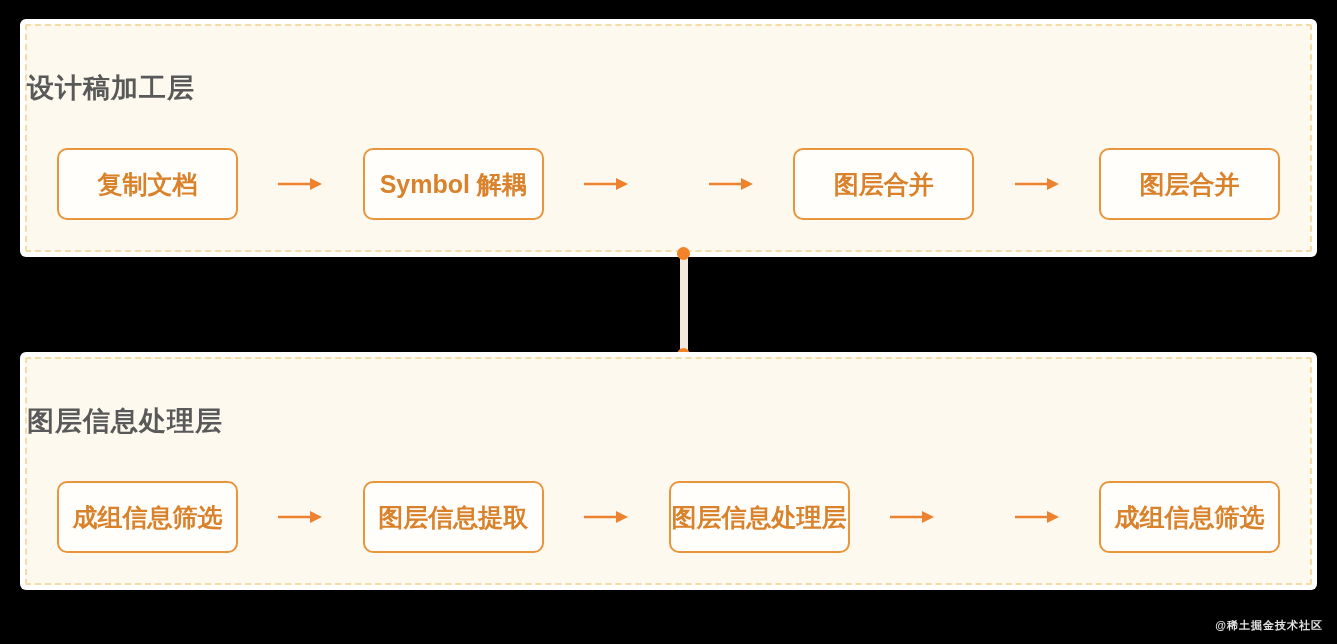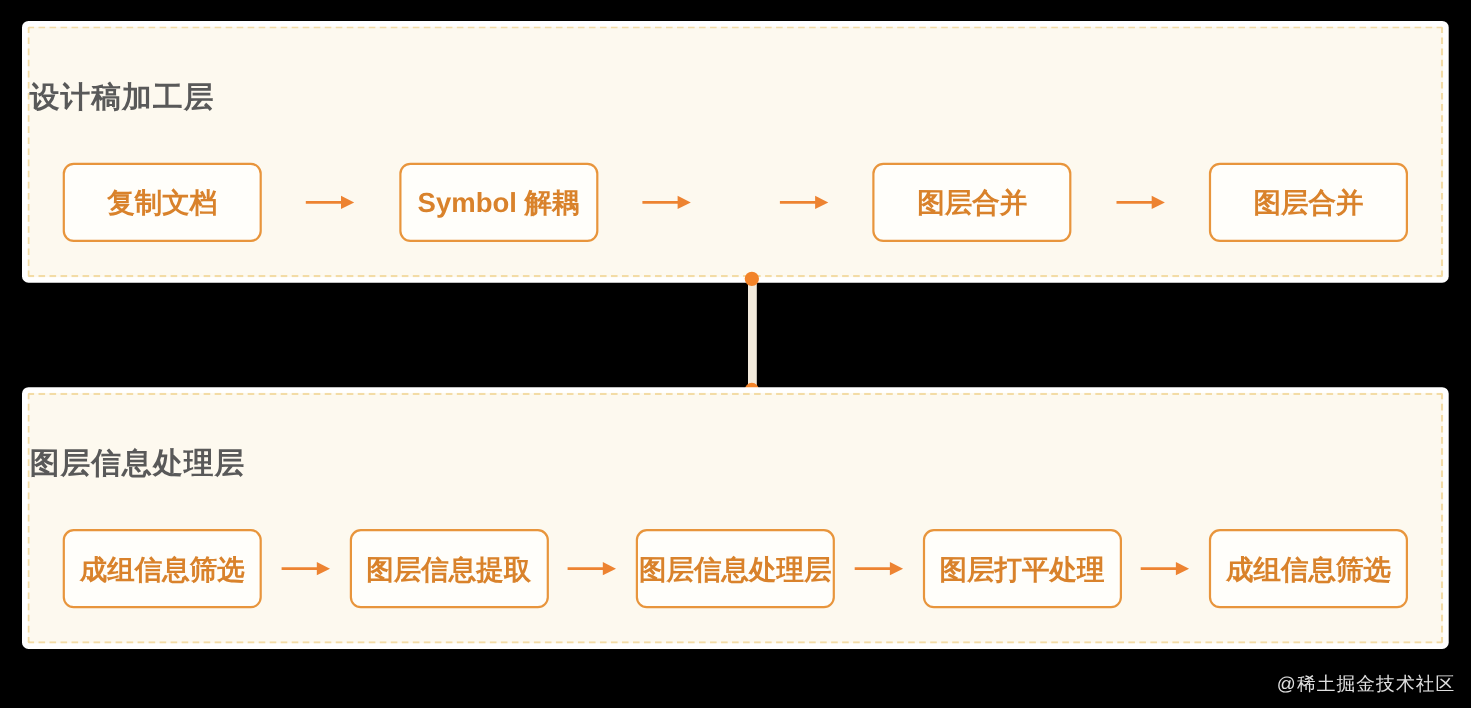--- a/index.html
+++ b/index.html
@@ -85,22 +85,22 @@
     height:13px;
     border-radius:50%;
     background:var(--connector-dot);
   }
   .connector-dot.top{left:677px;top:247px;}
   .connector-dot.bottom{left:677px;top:348px;}
   .watermark{
     position:absolute;
     right:14px;
     bottom:11px;
-    font-size:17px;
-    font-weight:normal;
+    font-size:11px;
+    font-weight:bold;
     color:var(--watermark-text);
     text-shadow:1px 1px 2px rgba(0,0,0,0.9);
     letter-spacing:1px;
   }
 </style>
 </head>
 <body>
 
 <section class="panel panel-top">
   <div class="panel-title">设计稿加工层</div>
@@ -157,21 +157,20 @@
           <path d="M33 1 L45 7 L33 13 Z" fill="currentColor"></path>
         </svg>
     </div>
     <div class="step-box">图层信息处理层</div>
     <div class="arrow">
       <svg width="46" height="14" viewBox="0 0 46 14">
           <line x1="1" y1="7" x2="34" y2="7" stroke="currentColor" stroke-width="2.5"></line>
           <path d="M33 1 L45 7 L33 13 Z" fill="currentColor"></path>
         </svg>
     </div>
-    <div class="step-box">图层打平处理</div>
     <div class="arrow">
       <svg width="46" height="14" viewBox="0 0 46 14">
           <line x1="1" y1="7" x2="34" y2="7" stroke="currentColor" stroke-width="2.5"></line>
           <path d="M33 1 L45 7 L33 13 Z" fill="currentColor"></path>
         </svg>
     </div>
     <div class="step-box">成组信息筛选</div>
   </div>
 </section>
 

